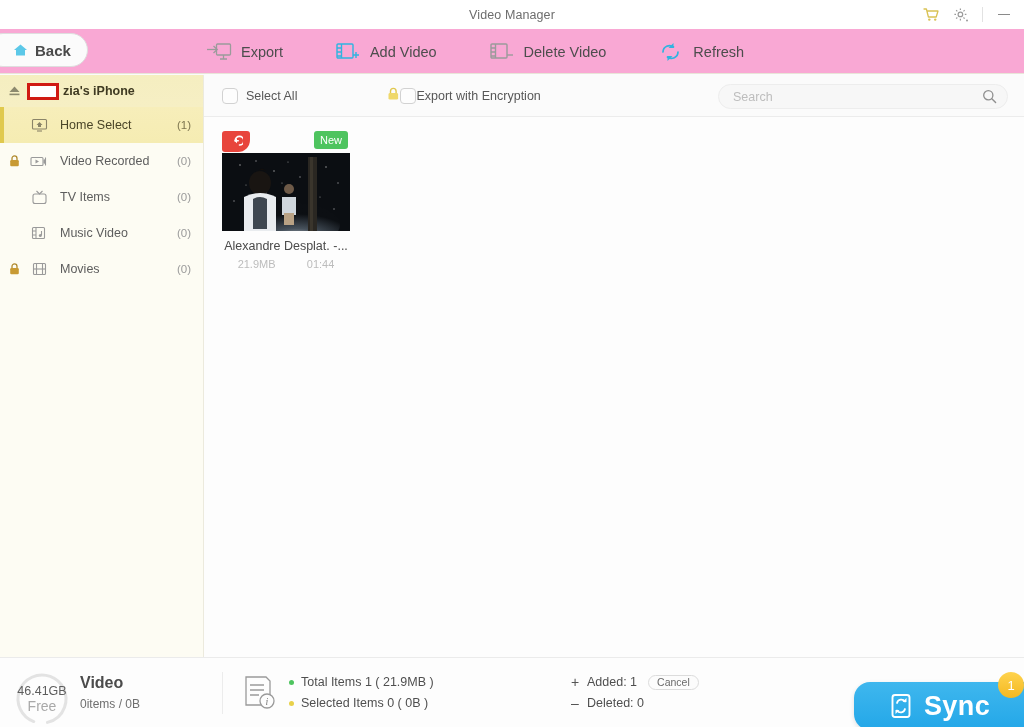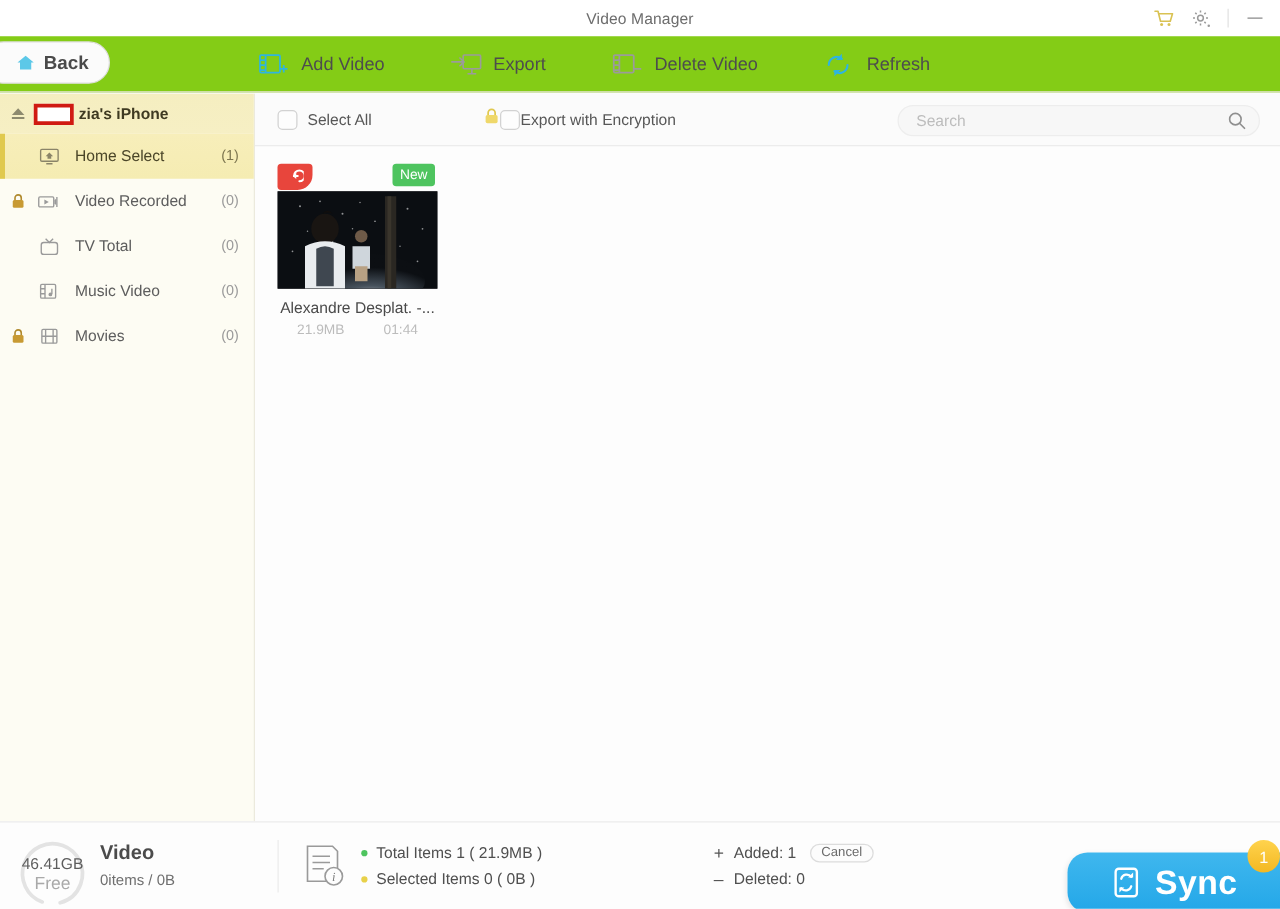--- a/index.html
+++ b/index.html
@@ -25,21 +25,21 @@
   .tb-btn {
     width: 28px; height: 26px; display: flex; align-items: center; justify-content: center;
     cursor: pointer;
   }
   .tb-sep { width: 1px; height: 15px; background: #e2e2e2; margin: 0 5px; }
   .min-dash { width: 12px; height: 1px; background: #8a8a8a; }
 
   
   .toolbar {
     position: absolute; left: 0; top: 29px; width: 1024px; height: 45px;
-    background: #84cc16;
+    background: #f9a8d4;
     border-bottom: 1px solid #e8e5d8;
   }
   .back-btn {
     position: absolute; left: -14px; top: 4px;
     height: 34px; padding: 0 16px 0 26px;
     background: #fbfbfb;
     border: 1px solid #dedede;
     border-radius: 18px;
     display: flex; align-items: center; gap: 7px;
     cursor: pointer;
@@ -245,40 +245,40 @@
       <svg width="15" height="14" viewBox="0 0 15 14">
         <path d="M7.5 1.5 L14 7 H12 V12.5 H3 V7 H1 Z" fill="#5cc8e8"></path>
       </svg>
       <span class="back-label">Back</span>
     </div>
 
     <div class="tool-items">
 
       <div class="tool-item">
         <svg width="26" height="22" viewBox="0 0 26 22">
+          <g fill="none" stroke="#9b9b9b" stroke-width="1.3">
+            <rect x="10.5" y="3" width="14" height="11" rx="1"></rect>
+            <path d="M17.5 14 v3.5 M14 18 h7"></path>
+            <path d="M1 8.5 h10"></path>
+            <path d="M7.5 5 L11.2 8.5 L7.5 12"></path>
+          </g>
+        </svg>
+        <span class="tool-label">Export</span>
+      </div>
+
+      <div class="tool-item">
+        <svg width="26" height="22" viewBox="0 0 26 22">
           <g fill="none" stroke="#2fb4e0" stroke-width="1.4">
             <rect x="2" y="3" width="16" height="14" rx="1"></rect>
             <path d="M6.5 3 v14"></path>
             <path d="M2 7 h4.5 M2 11 h4.5 M2 15 h4.5"></path>
             <path d="M18 14 h6 M21 11 v6"></path>
           </g>
         </svg>
         <span class="tool-label">Add Video</span>
-      </div>
-
-      <div class="tool-item">
-        <svg width="26" height="22" viewBox="0 0 26 22">
-          <g fill="none" stroke="#9b9b9b" stroke-width="1.3">
-            <rect x="10.5" y="3" width="14" height="11" rx="1"></rect>
-            <path d="M17.5 14 v3.5 M14 18 h7"></path>
-            <path d="M1 8.5 h10"></path>
-            <path d="M7.5 5 L11.2 8.5 L7.5 12"></path>
-          </g>
-        </svg>
-        <span class="tool-label">Export</span>
       </div>
 
       <div class="tool-item">
         <svg width="26" height="22" viewBox="0 0 26 22">
           <g fill="none" stroke="#9b9b9b" stroke-width="1.4">
             <rect x="2" y="3" width="16" height="14" rx="1"></rect>
             <path d="M6.5 3 v14"></path>
             <path d="M2 7 h4.5 M2 11 h4.5 M2 15 h4.5"></path>
             <path d="M18 14 h6"></path>
           </g>
@@ -353,21 +353,21 @@
       <div class="cat-item">
         <span class="cat-lock empty"></span>
         <span class="cat-icon">
           <svg width="17" height="15" viewBox="0 0 17 15">
             <g fill="none" stroke="#9a9a9a" stroke-width="1.1">
               <rect x="2" y="4" width="13" height="9.5" rx="2"></rect>
               <path d="M5.5 1 L8.5 4 L11.5 1"></path>
             </g>
           </svg>
         </span>
-        <span class="cat-label">TV Total</span>
+        <span class="cat-label">TV Items</span>
         <span class="cat-count">(0)</span>
       </div>
 
       <div class="cat-item">
         <span class="cat-lock empty"></span>
         <span class="cat-icon">
           <svg width="16" height="14" viewBox="0 0 16 14">
             <g fill="none" stroke="#9a9a9a" stroke-width="1.1">
               <rect x="1.5" y="1.5" width="12" height="11" rx="1"></rect>
               <path d="M5 1.5 v11"></path>

